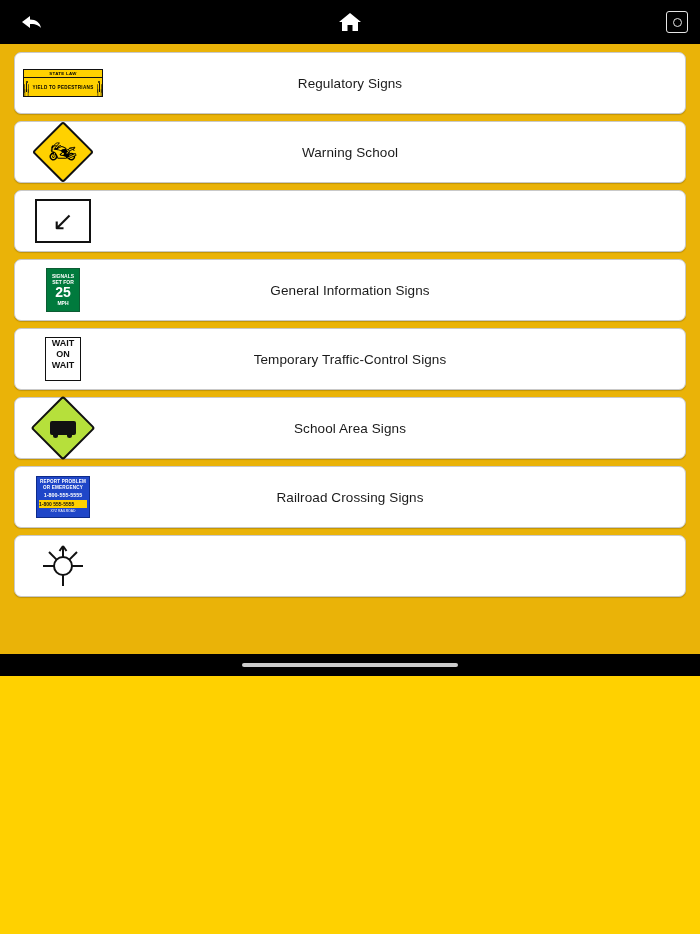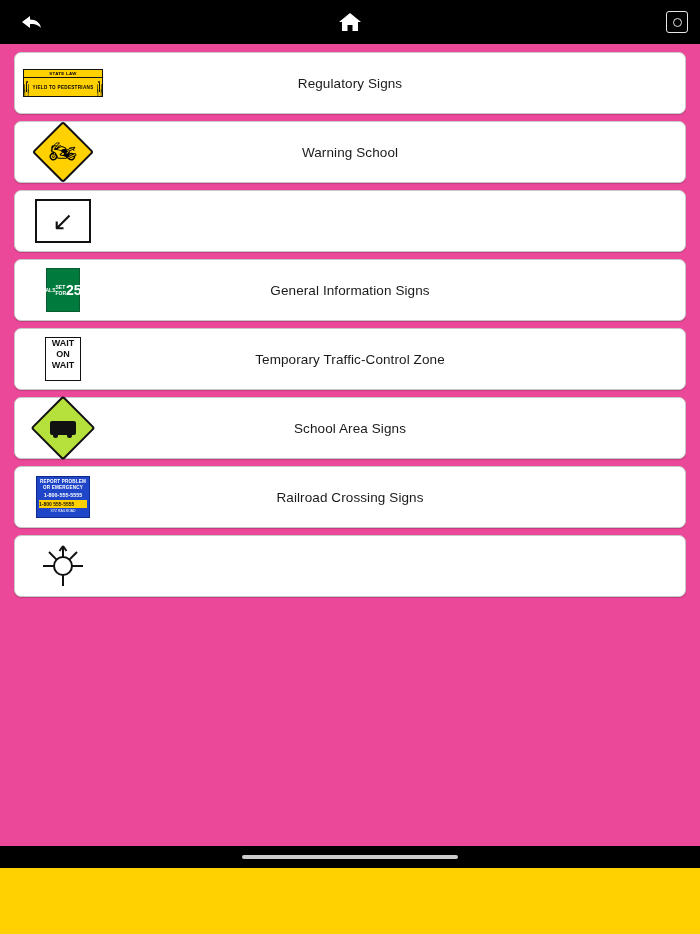--- a/index.html
+++ b/index.html
@@ -7,23 +7,23 @@
     margin: 0;
     padding: 0;
     width: 700px;
     height: 934px;
     overflow: hidden;
     font-family: "Liberation Sans", sans-serif;
     background: #FFD100;
   }
   .app {
     width: 700px;
-    height: 868px;
+    height: 676px;
     position: relative;
-    background: #ec4899;
+    background: #eab308;
     display: flex;
     flex-direction: column;
   }
   
   .topbar {
     height: 44px;
     background: #000000;
     position: relative;
     flex: 0 0 44px;
     display: flex;
@@ -159,21 +159,21 @@
     width: 56px; height: 44px;
     background: #ffffff;
     border: 2px solid #111;
     display: flex; align-items: center; justify-content: center;
     font-size: 26px; color: #111; line-height: 1;
   }
 
   .sign-green {
     width: 34px; height: 44px;
     background: #007a3d; border: 1.5px solid #0c5c33;
-    color: #fff; display: flex; flex-direction: row;
+    color: #fff; display: flex; flex-direction: column;
     align-items: center; justify-content: center; gap: 0px;
     padding: 2px 0;
   }
   .sign-green .l1 { font-size: 5px; font-weight: bold; line-height: 6px; }
   .sign-green .l2 { font-size: 5px; font-weight: bold; line-height: 6px; }
   .sign-green .num { font-size: 14px; font-weight: bold; line-height: 15px; }
   .sign-green .l3 { font-size: 5px; font-weight: bold; line-height: 7px; }
 
   .sign-wait {
     width: 36px; height: 44px;
@@ -311,21 +311,21 @@
     </div>
 
     <div class="row">
       <div class="thumb">
         <div class="sign-wait">
           <div>WAIT</div>
           <div>ON</div>
           <div>WAIT</div>
         </div>
       </div>
-      <div class="label">Temporary Traffic-Control Zone</div>
+      <div class="label">Temporary Traffic-Control Signs</div>
     </div>
 
     <div class="row">
       <div class="thumb">
         <div class="sign-school">
           <div class="bus"></div>
         </div>
       </div>
       <div class="label">School Area Signs</div>
     </div>

